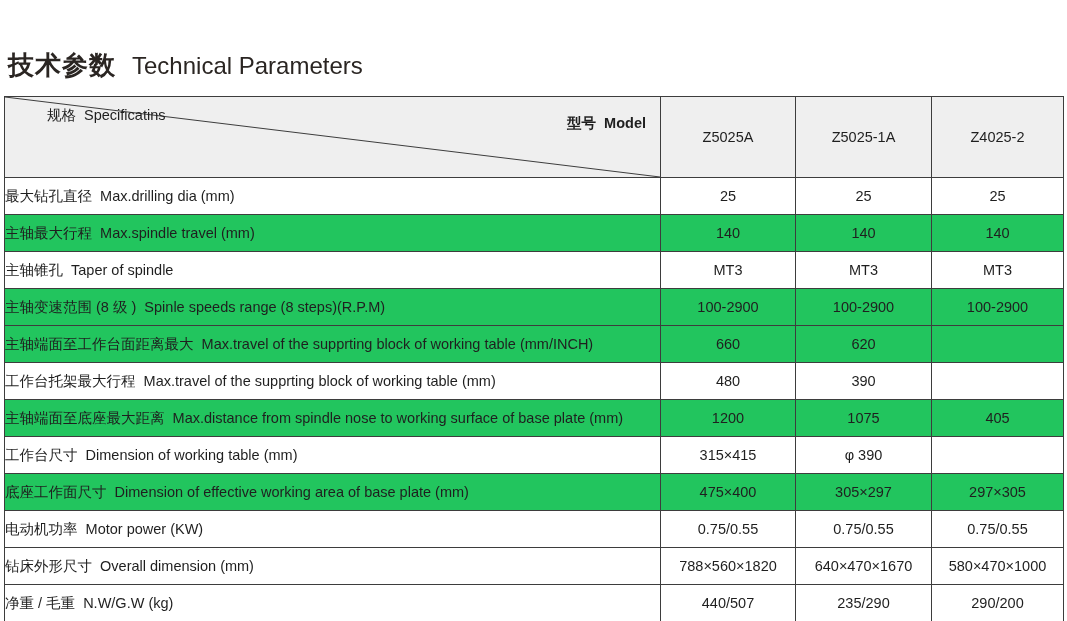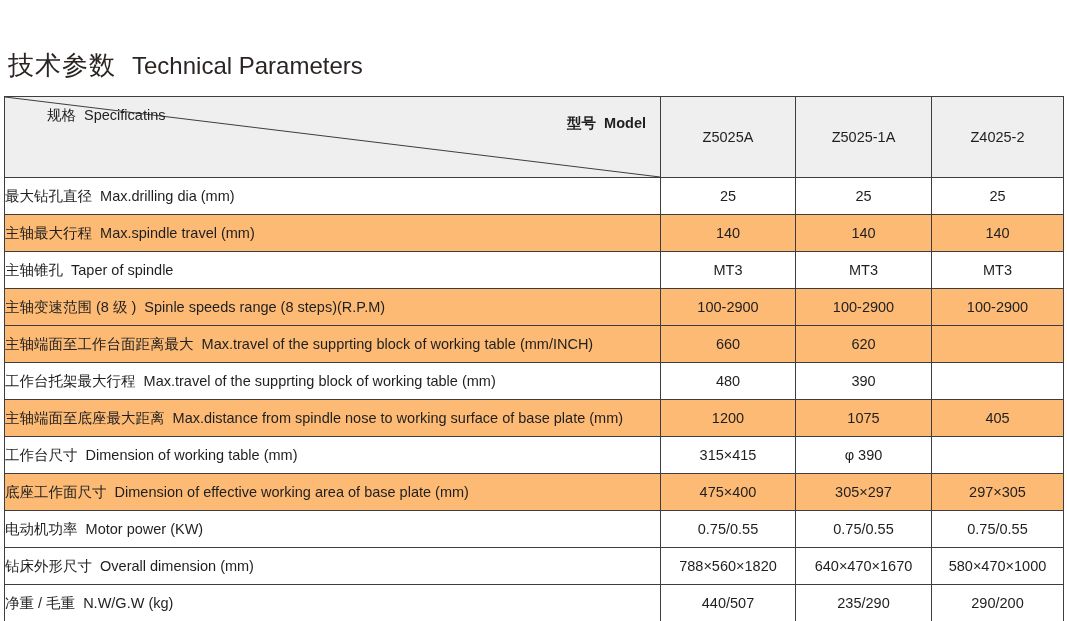--- a/index.html
+++ b/index.html
@@ -17,21 +17,21 @@
     height: 621px;
     overflow: hidden;
   }
   .title-bar {
     display: flex;
     align-items: baseline;
     padding: 8px 0 0 8px;
   }
   .title-cjk {
     font-size: 26px;
-    font-weight: 400;
+    font-weight: 700;
     color: #2a2522;
     letter-spacing: 1px;
   }
   .title-en {
     font-size: 24px;
     font-weight: 400;
     color: #2a2522;
     margin-left: 16px;
     margin-top: 44px;
   }
@@ -50,21 +50,21 @@
     overflow: hidden;
     padding: 0;
   }
   td.label-cell {
     text-align: left;
     padding-left: 10px;
   }
   td.value-cell {
     text-align: center;
   }
-  tr.shaded { background: #fdba74; }
+  tr.shaded { background: #22c55e; }
   tr.header-row { background: #efefef; }
   td.diag-cell {
     position: relative;
     padding: 0;
   }
   td.diag-cell svg.diag-line {
     position: absolute;
     left: 0; top: 0;
     width: 100%; height: 100%;
     display: block;

